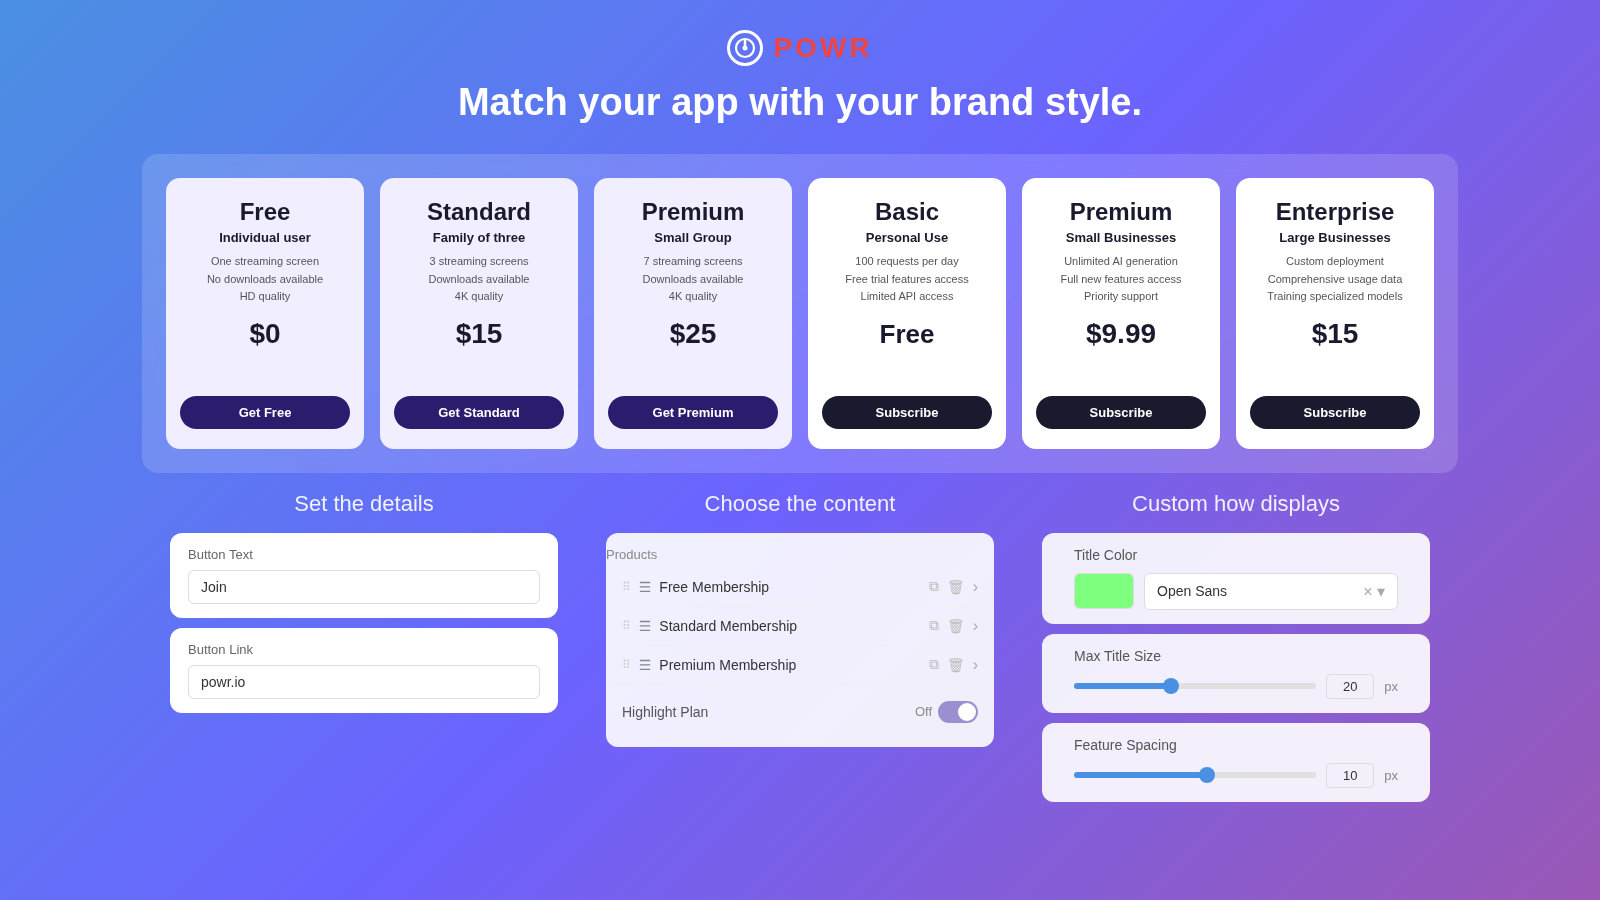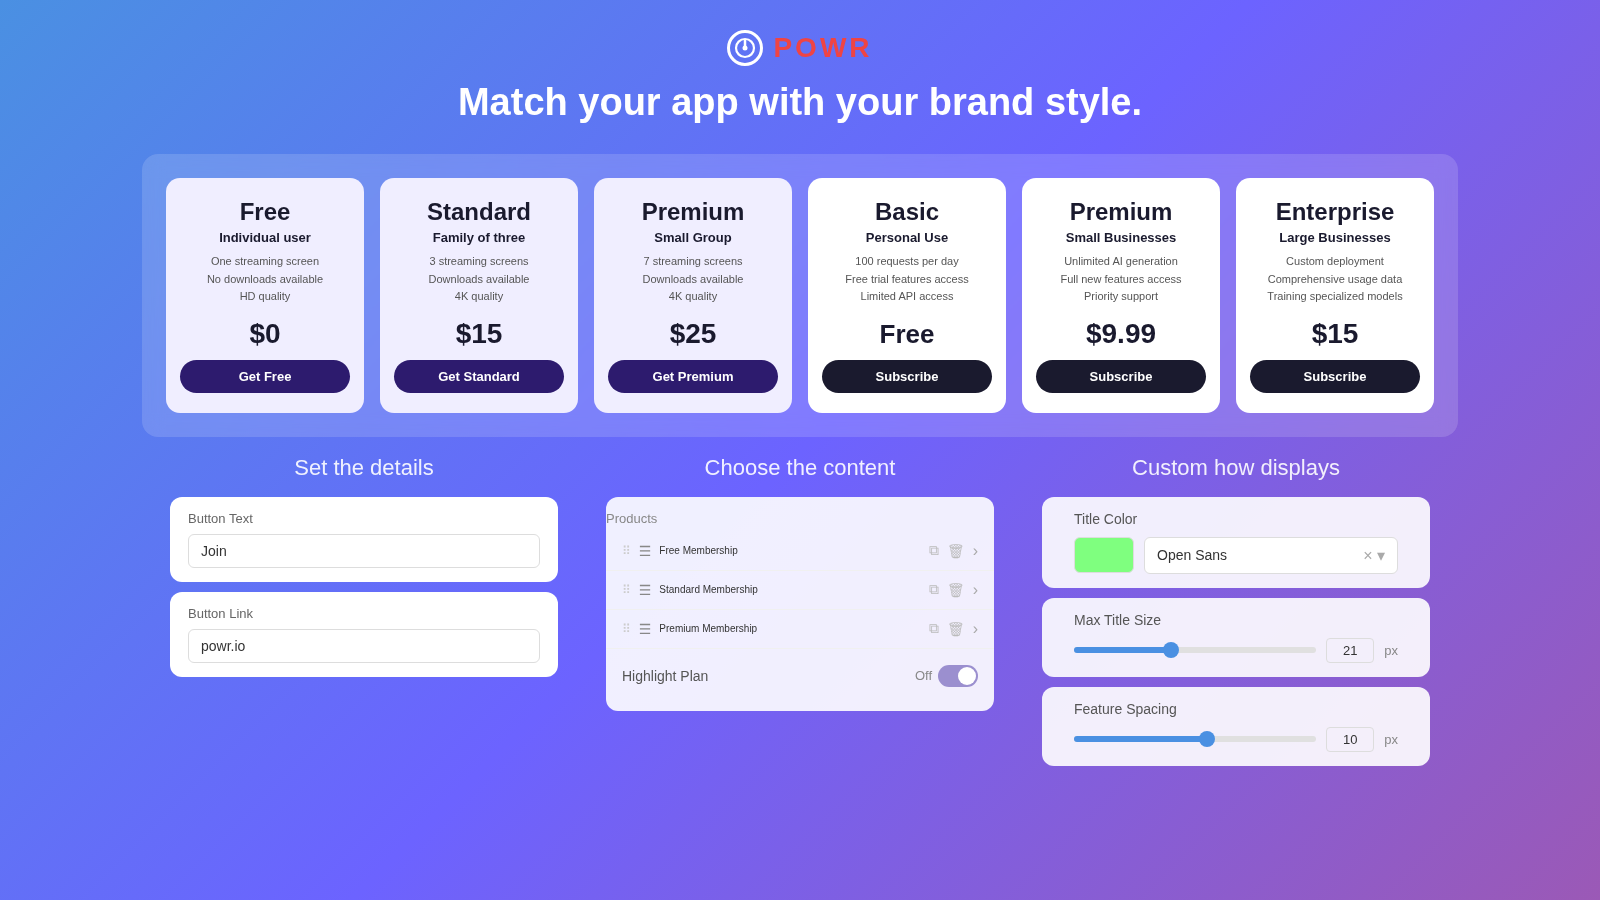--- a/index.html
+++ b/index.html
@@ -109,20 +109,21 @@
     .plan-btn {
       background: #1a1a2e;
       color: white;
       border: none;
       border-radius: 20px;
       padding: 9px 22px;
       font-size: 13px;
       font-weight: 700;
       cursor: pointer;
       width: 100%;
+      margin-top: 36px;
     }
     .plan-btn.purple {
       background: #2d1b6e;
     }
 
     
     .bottom-section {
       display: flex;
       gap: 8px;
       width: 1300px;
@@ -211,21 +212,21 @@
       color: #ccc;
       font-size: 12px;
       cursor: grab;
     }
     .list-icon {
       color: #888;
       font-size: 14px;
     }
     .product-name {
       flex: 1;
-      font-size: 10px;
+      font-size: 14px;
       color: #333;
     }
     .row-actions {
       display: flex;
       gap: 8px;
       align-items: center;
     }
     .action-btn {
       color: #bbb;
       font-size: 14px;
@@ -497,21 +498,21 @@
       </div>
     </div>
 
     <div class="display-card">
       <div class="display-label">Max Title Size</div>
       <div class="slider-container">
         <div class="slider-track">
           <div class="slider-fill" style="width:40%"></div>
           <div class="slider-thumb" style="left:calc(40% - 8px)"></div>
         </div>
-        <div class="slider-value">21</div>
+        <div class="slider-value">20</div>
         <span class="slider-unit">px</span>
       </div>
     </div>
 
     <div class="display-card">
       <div class="display-label">Feature Spacing</div>
       <div class="slider-container">
         <div class="slider-track">
           <div class="slider-fill" style="width:55%"></div>
           <div class="slider-thumb" style="left:calc(55% - 8px)"></div>

